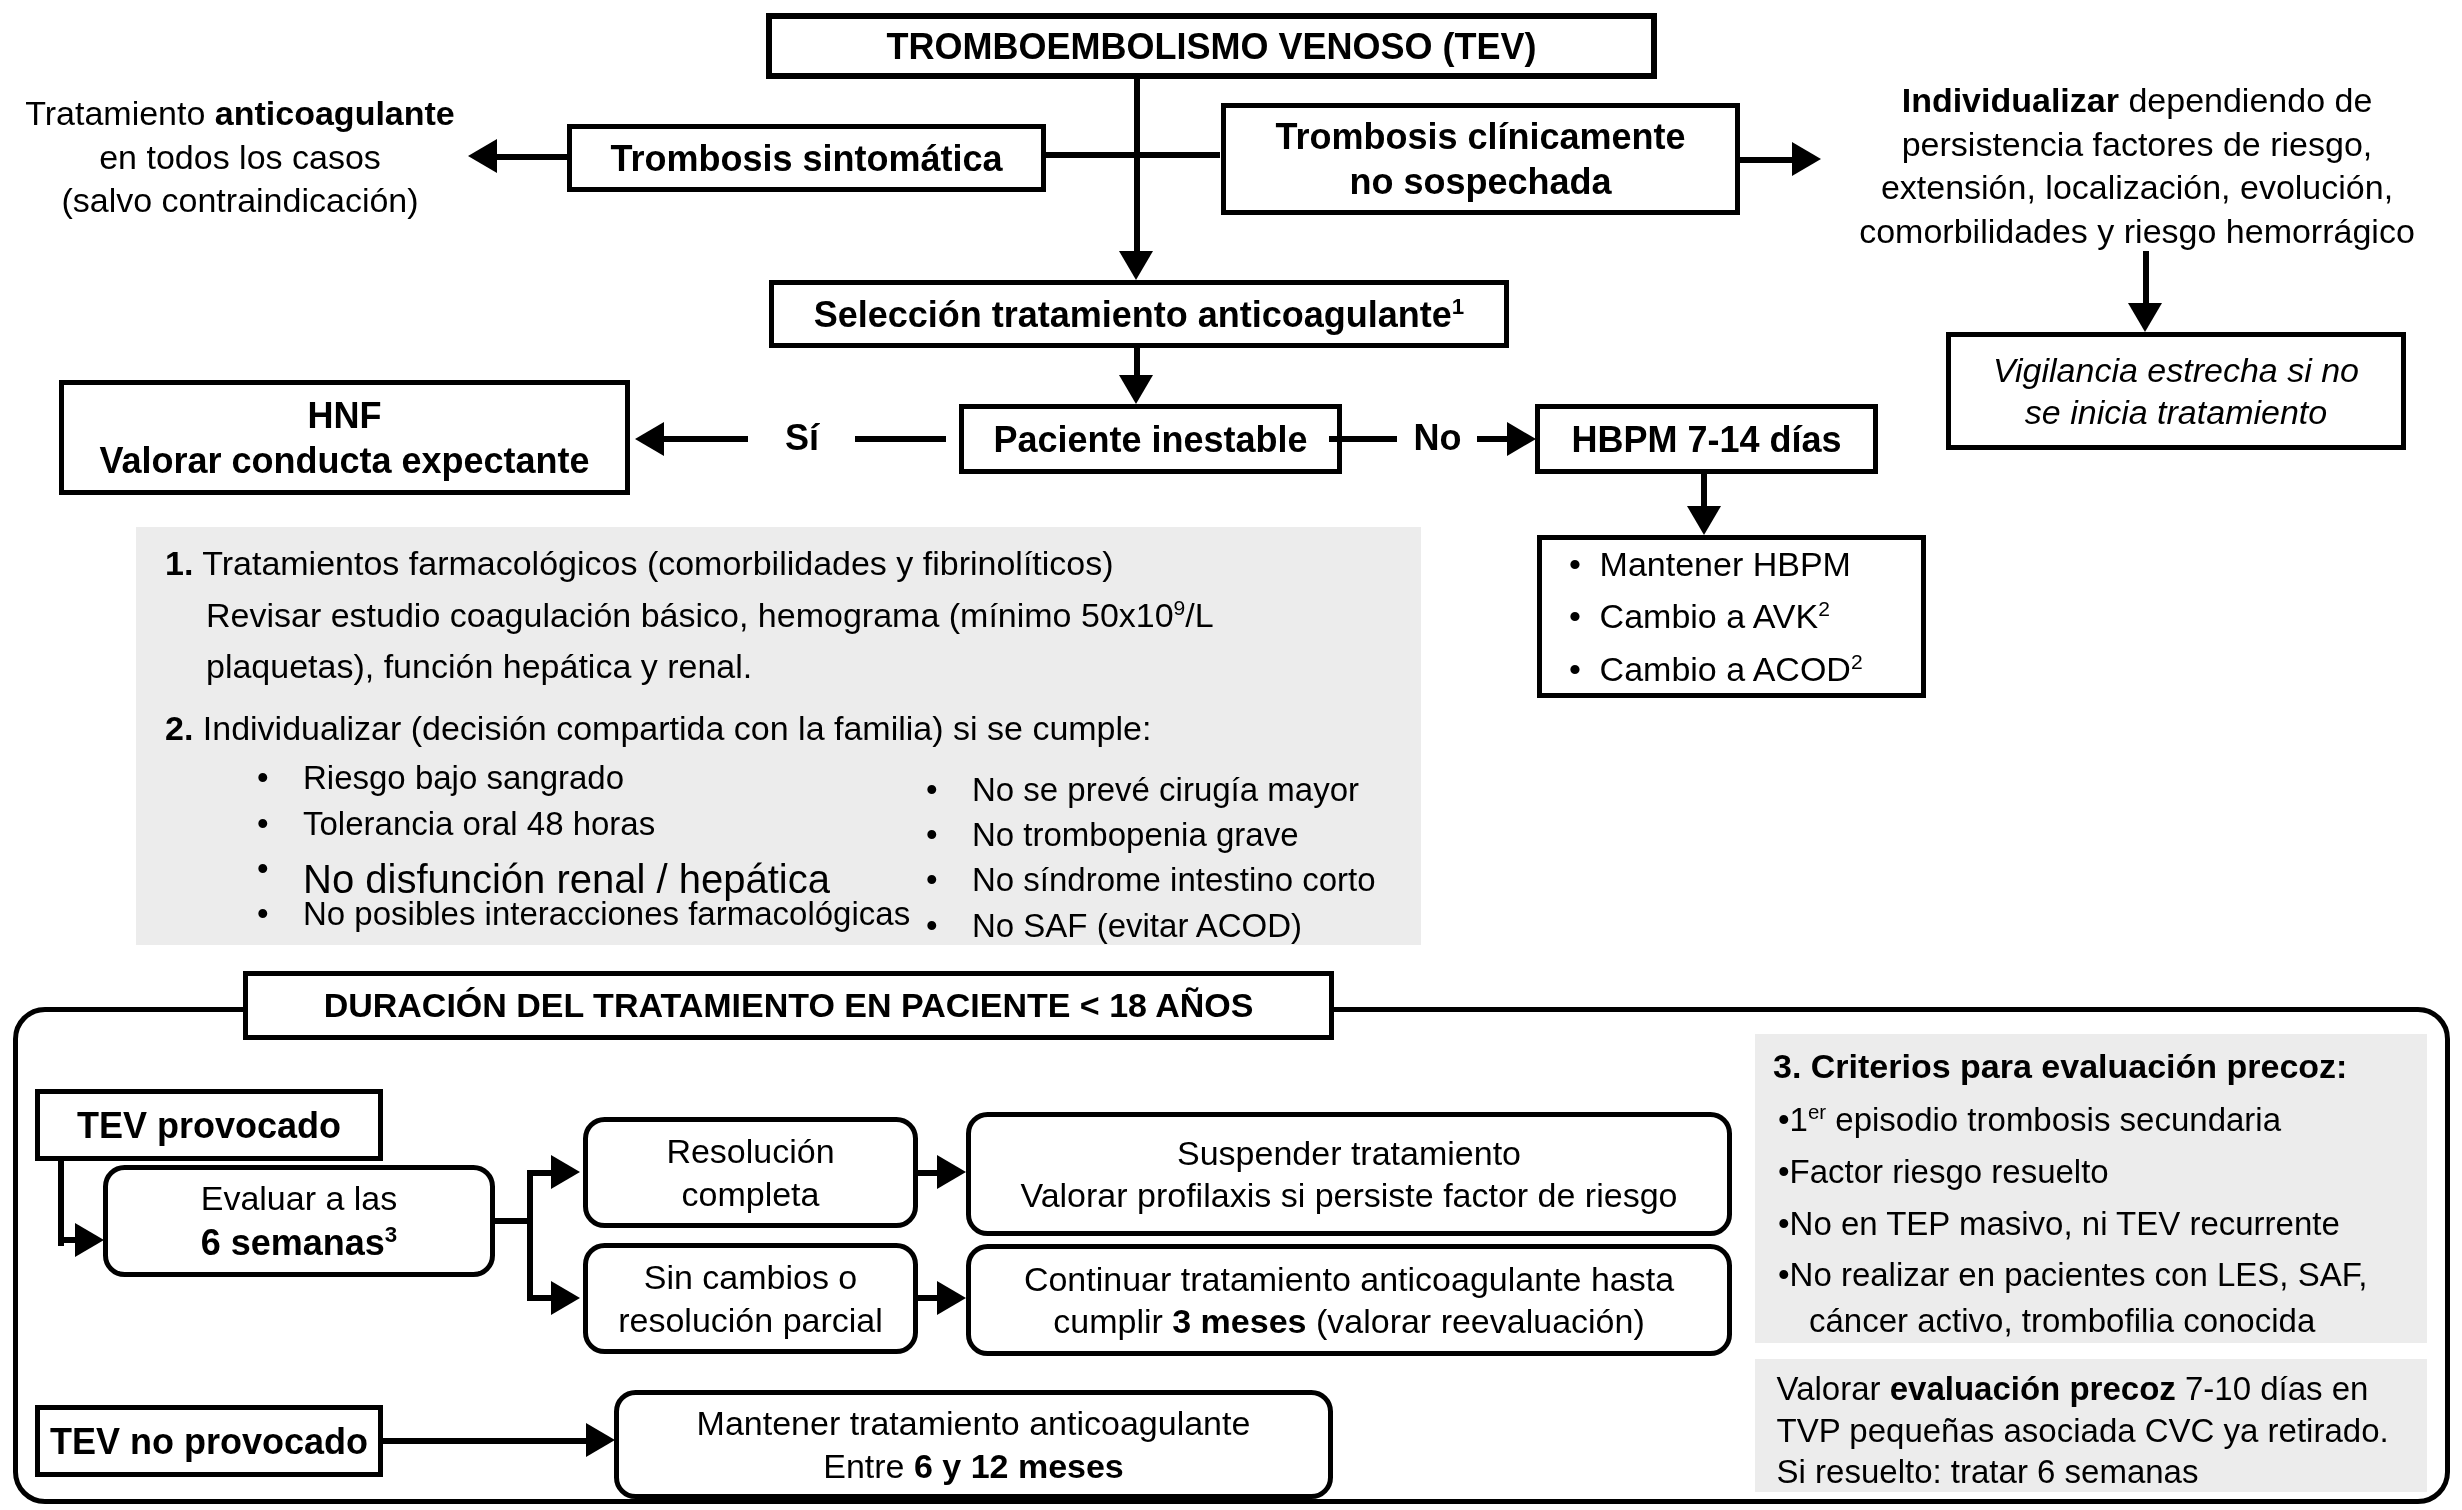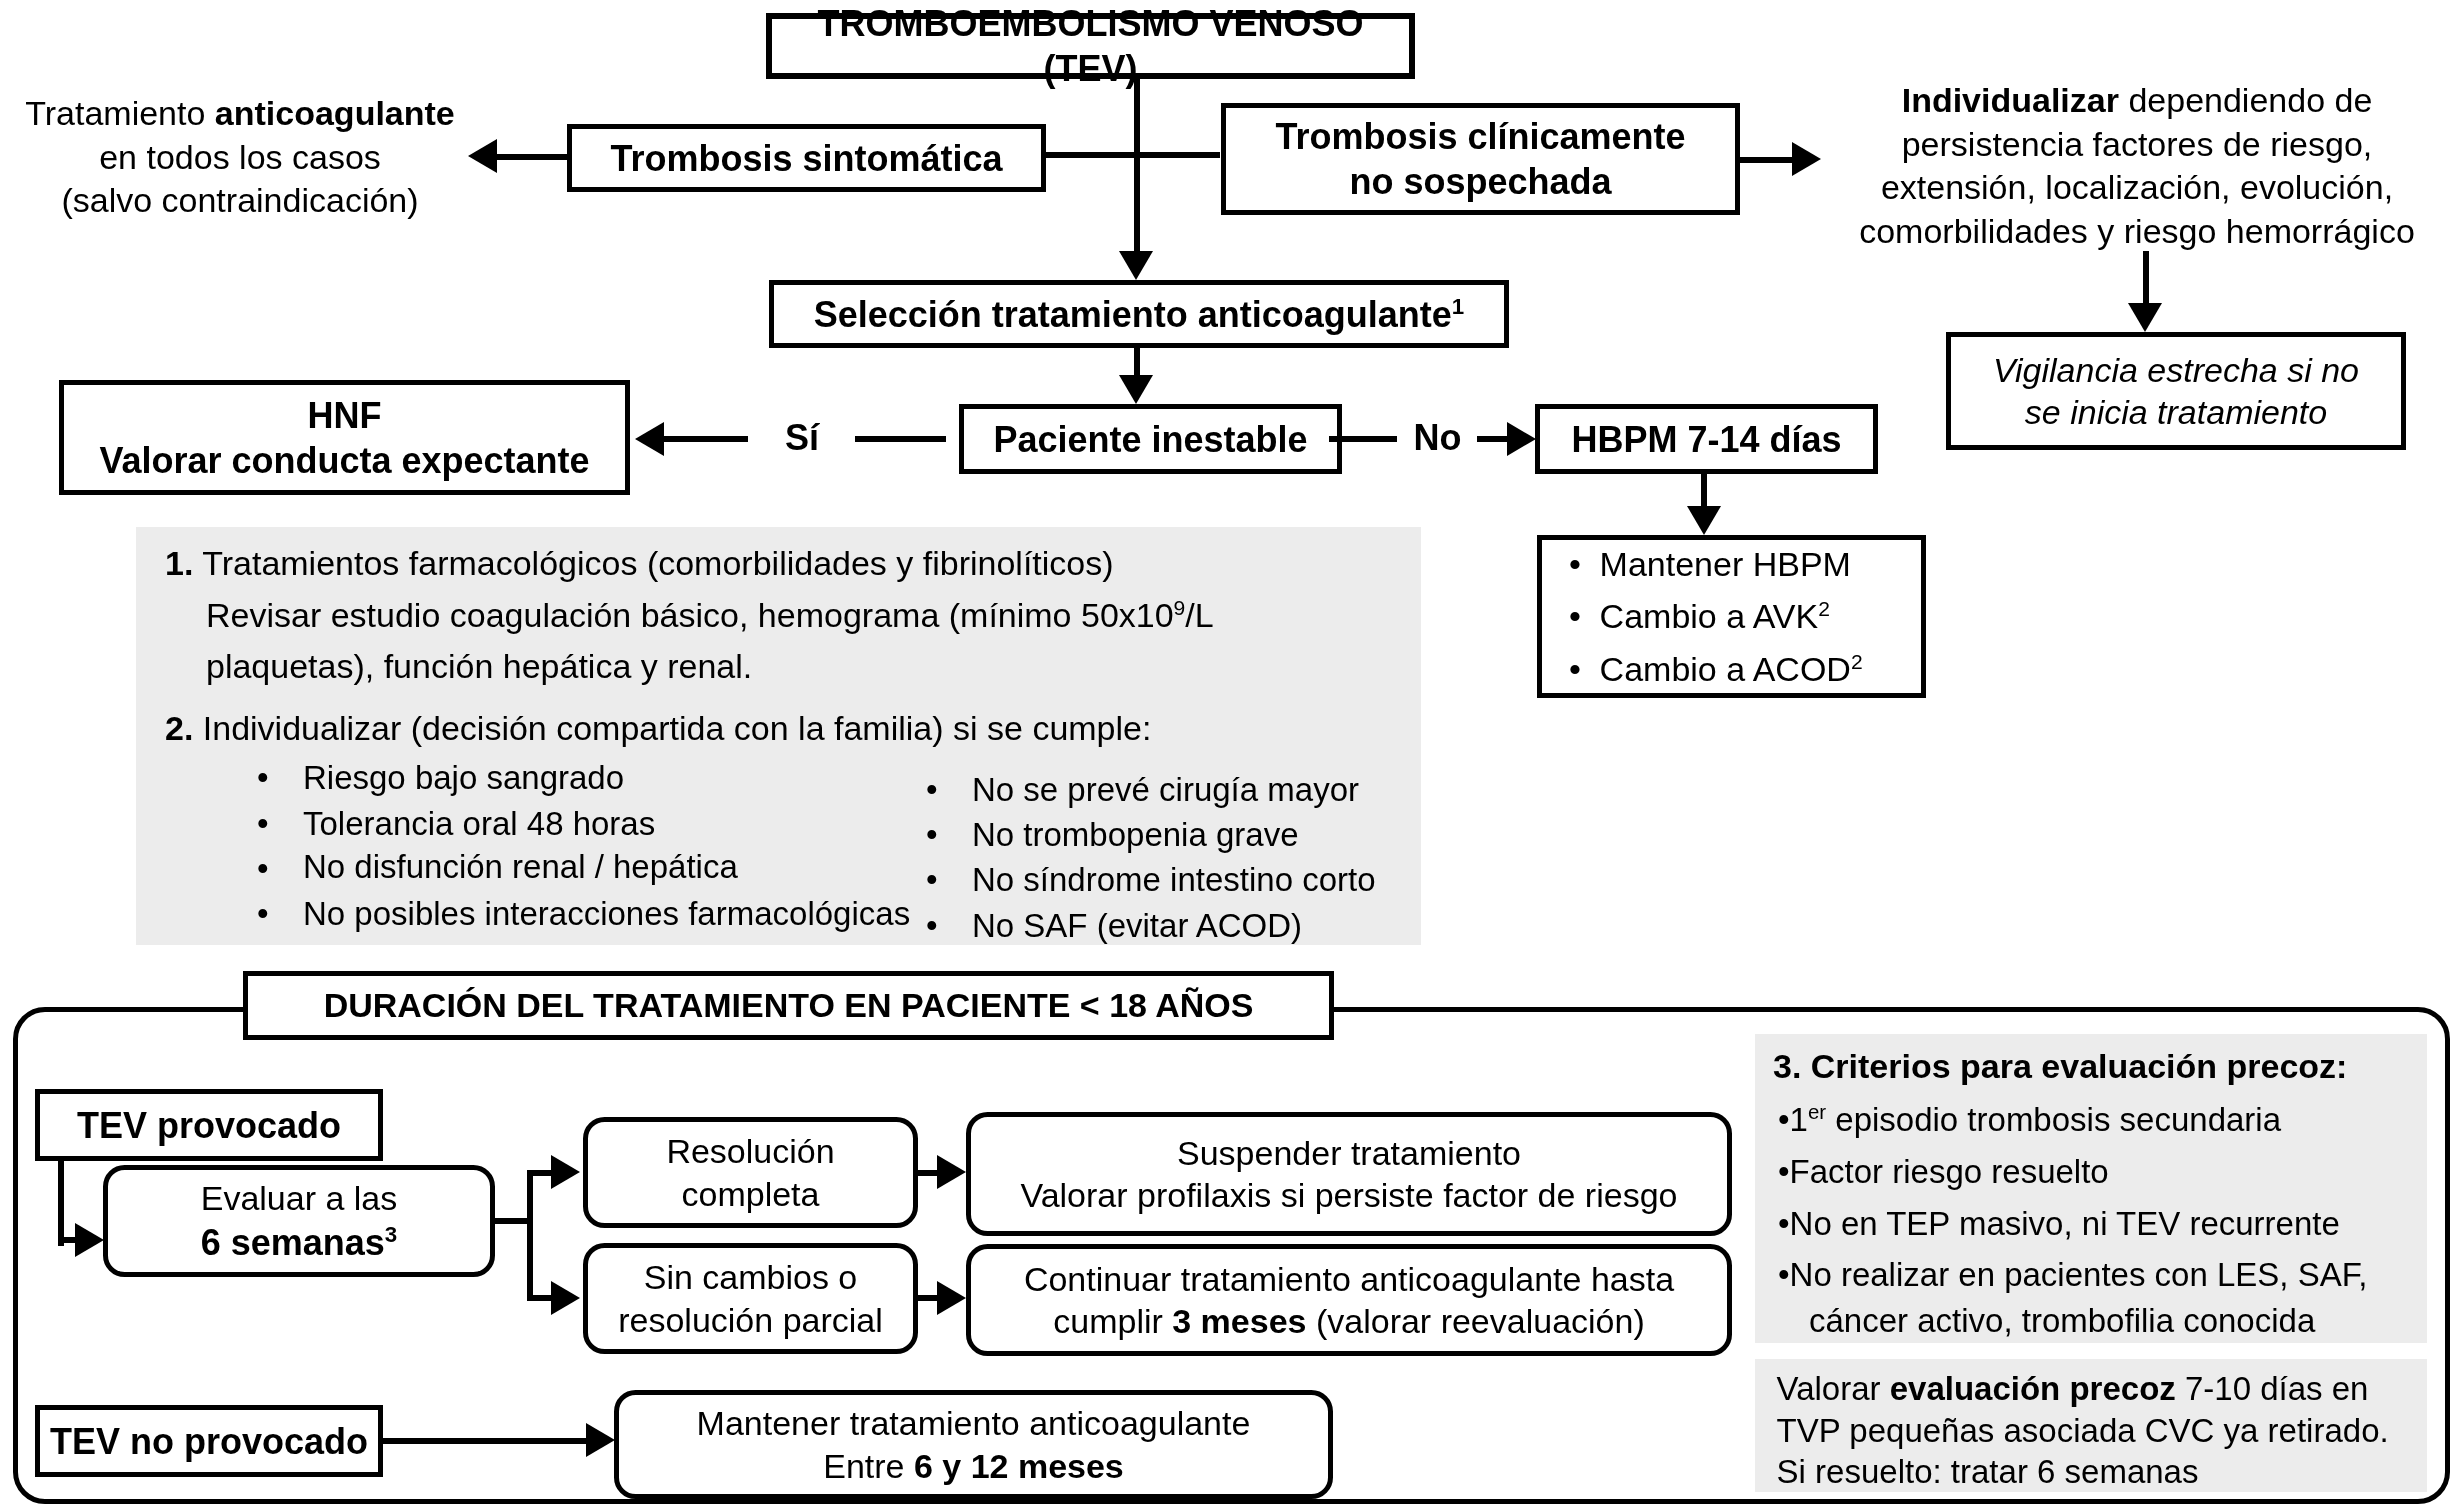--- a/index.html
+++ b/index.html
@@ -28,21 +28,21 @@
   sup{font-size:0.62em;line-height:0;vertical-align:super;}
   .bullet-row{display:flex;align-items:flex-start;}
   .fn-line{position:absolute;font-size:34px;line-height:1.2;white-space:nowrap;}
   .crit-line{position:absolute;font-size:33px;line-height:1.2;white-space:nowrap;}
 </style>
 </head>
 <body>
 
 <div class="canvas">
 
-  <div class="box bold fs50" style="left:766px;top:13px;width:649px;height:66px;border-width:6.5px;align-items:center;">
+  <div class="box bold fs50" style="left:766px;top:13px;width:891px;height:66px;border-width:6.5px;align-items:center;">
     <span>TROMBOEMBOLISMO VENOSO (TEV)</span>
   </div>
 
   <div class="vline" style="left:1134px;top:78px;height:176px;"></div>
   <div class="arr-d" style="left:1119px;top:251px;"></div>
 
   <div class="hline" style="left:1045px;top:152px;width:175px;"></div>
 
   <div class="box bold fs50" style="left:567px;top:124px;width:479px;height:68px;">
     <span>Trombosis sintomática</span>
@@ -132,21 +132,21 @@
     <div class="fn-line" style="left:29px;top:16px;"><span class="bold">1.</span><span> Tratamientos farmacológicos (comorbilidades y fibrinolíticos)</span></div>
     <div class="fn-line" style="left:70px;top:68px;"><span>Revisar estudio coagulación básico, hemograma (mínimo 50x10</span><sup>9</sup><span>/L</span></div>
     <div class="fn-line" style="left:70px;top:119px;">plaquetas), función hepática y renal.</div>
     <div class="fn-line" style="left:29px;top:181px;"><span class="bold">2.</span><span> Individualizar (decisión compartida con la familia) si se cumple:</span></div>
 
     <div class="fn-line" style="left:121px;top:231px;font-size:33px;"><span>•</span></div>
     <div class="fn-line" style="left:167px;top:231px;font-size:33px;">Riesgo bajo sangrado</div>
     <div class="fn-line" style="left:121px;top:277px;font-size:33px;"><span>•</span></div>
     <div class="fn-line" style="left:167px;top:277px;font-size:33px;">Tolerancia oral 48 horas</div>
     <div class="fn-line" style="left:121px;top:322px;font-size:33px;"><span>•</span></div>
-    <div class="fn-line" style="left:167px;top:320px;font-size:33px;">No disfunción renal / hepática</div>
+    <div class="fn-line" style="left:167px;top:328px;font-size:40px;">No disfunción renal / hepática</div>
     <div class="fn-line" style="left:121px;top:367px;font-size:33px;"><span>•</span></div>
     <div class="fn-line" style="left:167px;top:367px;font-size:33px;">No posibles interacciones farmacológicas</div>
 
     <div class="fn-line" style="left:790px;top:243px;font-size:33px;"><span>•</span></div>
     <div class="fn-line" style="left:836px;top:243px;font-size:33px;">No se prevé cirugía mayor</div>
     <div class="fn-line" style="left:790px;top:288px;font-size:33px;"><span>•</span></div>
     <div class="fn-line" style="left:836px;top:288px;font-size:33px;">No trombopenia grave</div>
     <div class="fn-line" style="left:790px;top:333px;font-size:33px;"><span>•</span></div>
     <div class="fn-line" style="left:836px;top:333px;font-size:33px;">No síndrome intestino corto</div>
     <div class="fn-line" style="left:790px;top:379px;font-size:33px;"><span>•</span></div>

